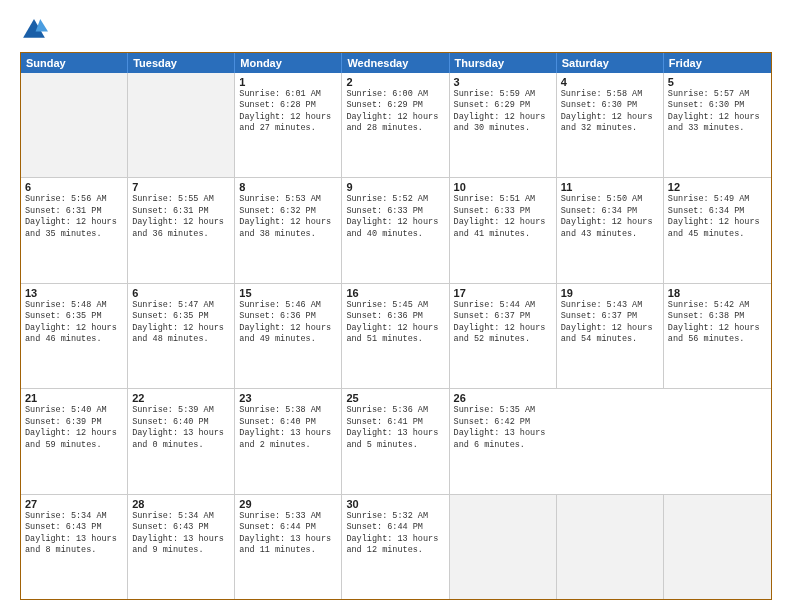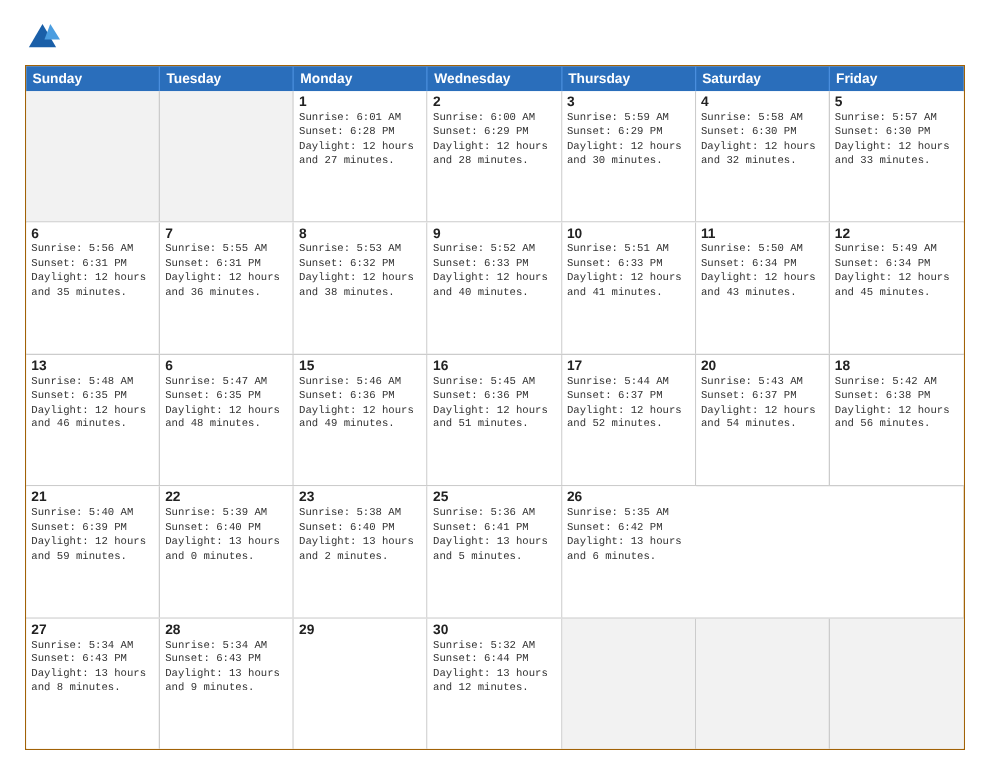--- a/index.html
+++ b/index.html
@@ -246,21 +246,21 @@
 Sunset: 6:36 PM
 Daylight: 12 hours and 51 minutes.</div>
           </div>
           <div class="cal-cell">
             <span class="day-num">17</span>
             <div class="cell-text">Sunrise: 5:44 AM
 Sunset: 6:37 PM
 Daylight: 12 hours and 52 minutes.</div>
           </div>
           <div class="cal-cell">
-            <span class="day-num">20</span>
+            <span class="day-num">19</span>
             <div class="cell-text">Sunrise: 5:43 AM
 Sunset: 6:37 PM
 Daylight: 12 hours and 54 minutes.</div>
           </div>
           <div class="cal-cell">
             <span class="day-num">18</span>
             <div class="cell-text">Sunrise: 5:42 AM
 Sunset: 6:38 PM
 Daylight: 12 hours and 56 minutes.</div>
           </div>
@@ -305,20 +305,23 @@
 Daylight: 13 hours and 8 minutes.</div>
           </div>
           <div class="cal-cell">
             <span class="day-num">28</span>
             <div class="cell-text">Sunrise: 5:34 AM
 Sunset: 6:43 PM
 Daylight: 13 hours and 9 minutes.</div>
           </div>
           <div class="cal-cell">
             <span class="day-num">29</span>
+            <div class="cell-text">Sunrise: 5:33 AM
+Sunset: 6:44 PM
+Daylight: 13 hours and 11 minutes.</div>
           </div>
           <div class="cal-cell">
             <span class="day-num">30</span>
             <div class="cell-text">Sunrise: 5:32 AM
 Sunset: 6:44 PM
 Daylight: 13 hours and 12 minutes.</div>
           </div>
           <div class="cal-cell shaded empty"></div>
           <div class="cal-cell shaded empty"></div>
           <div class="cal-cell shaded empty"></div>

